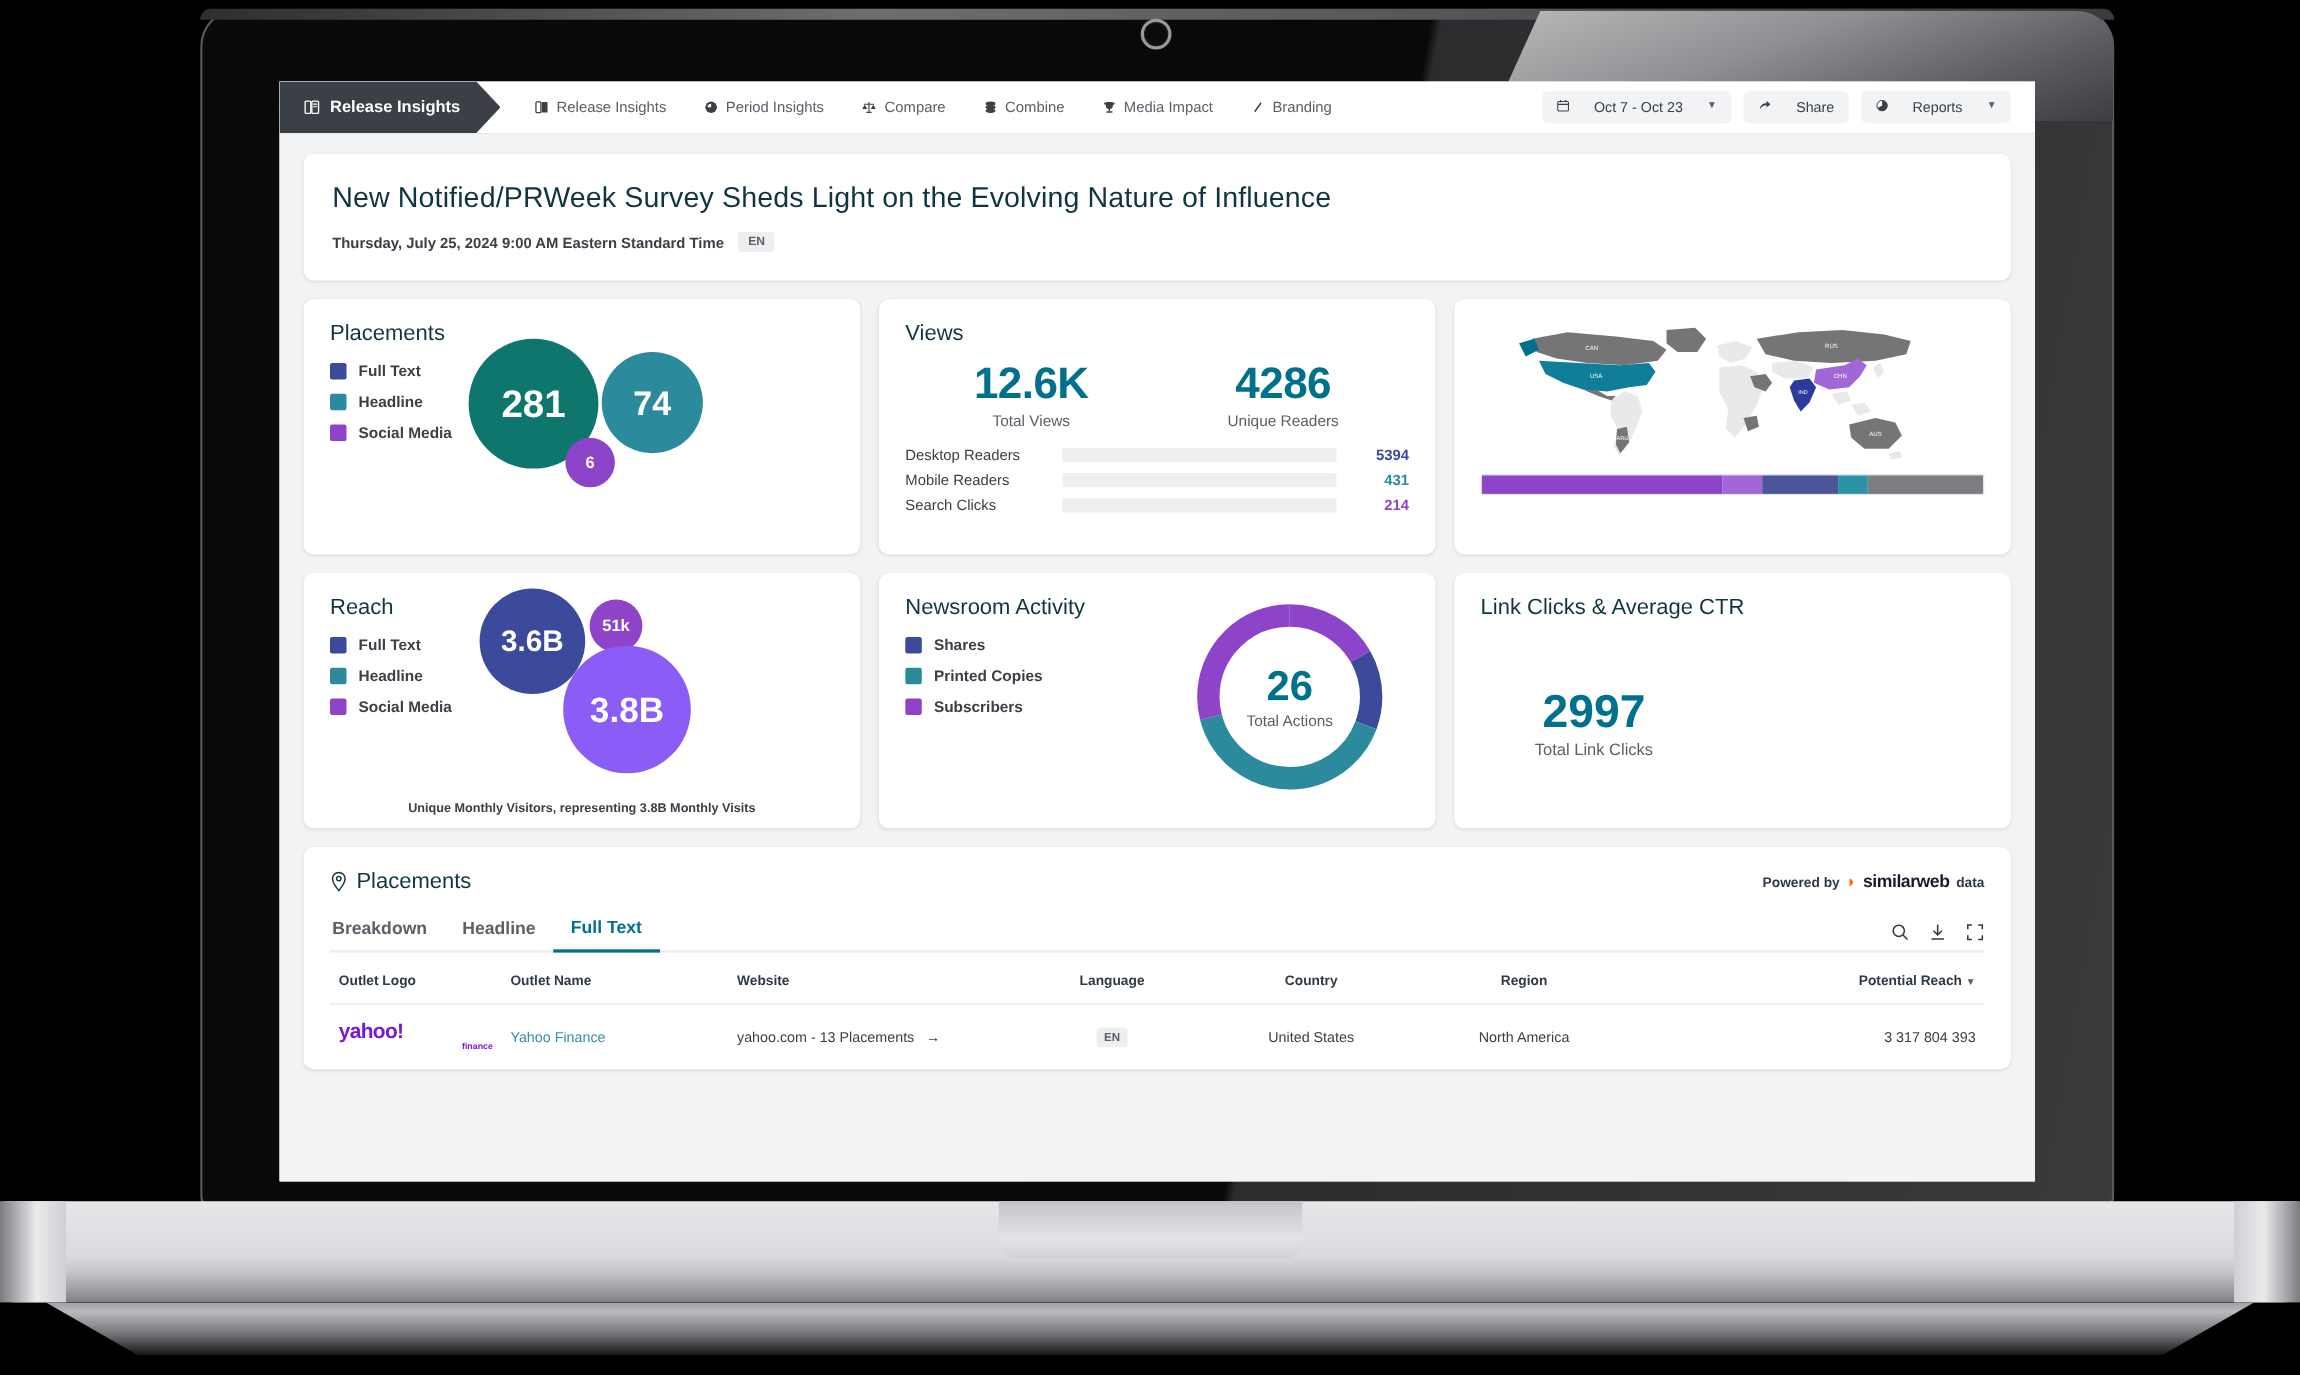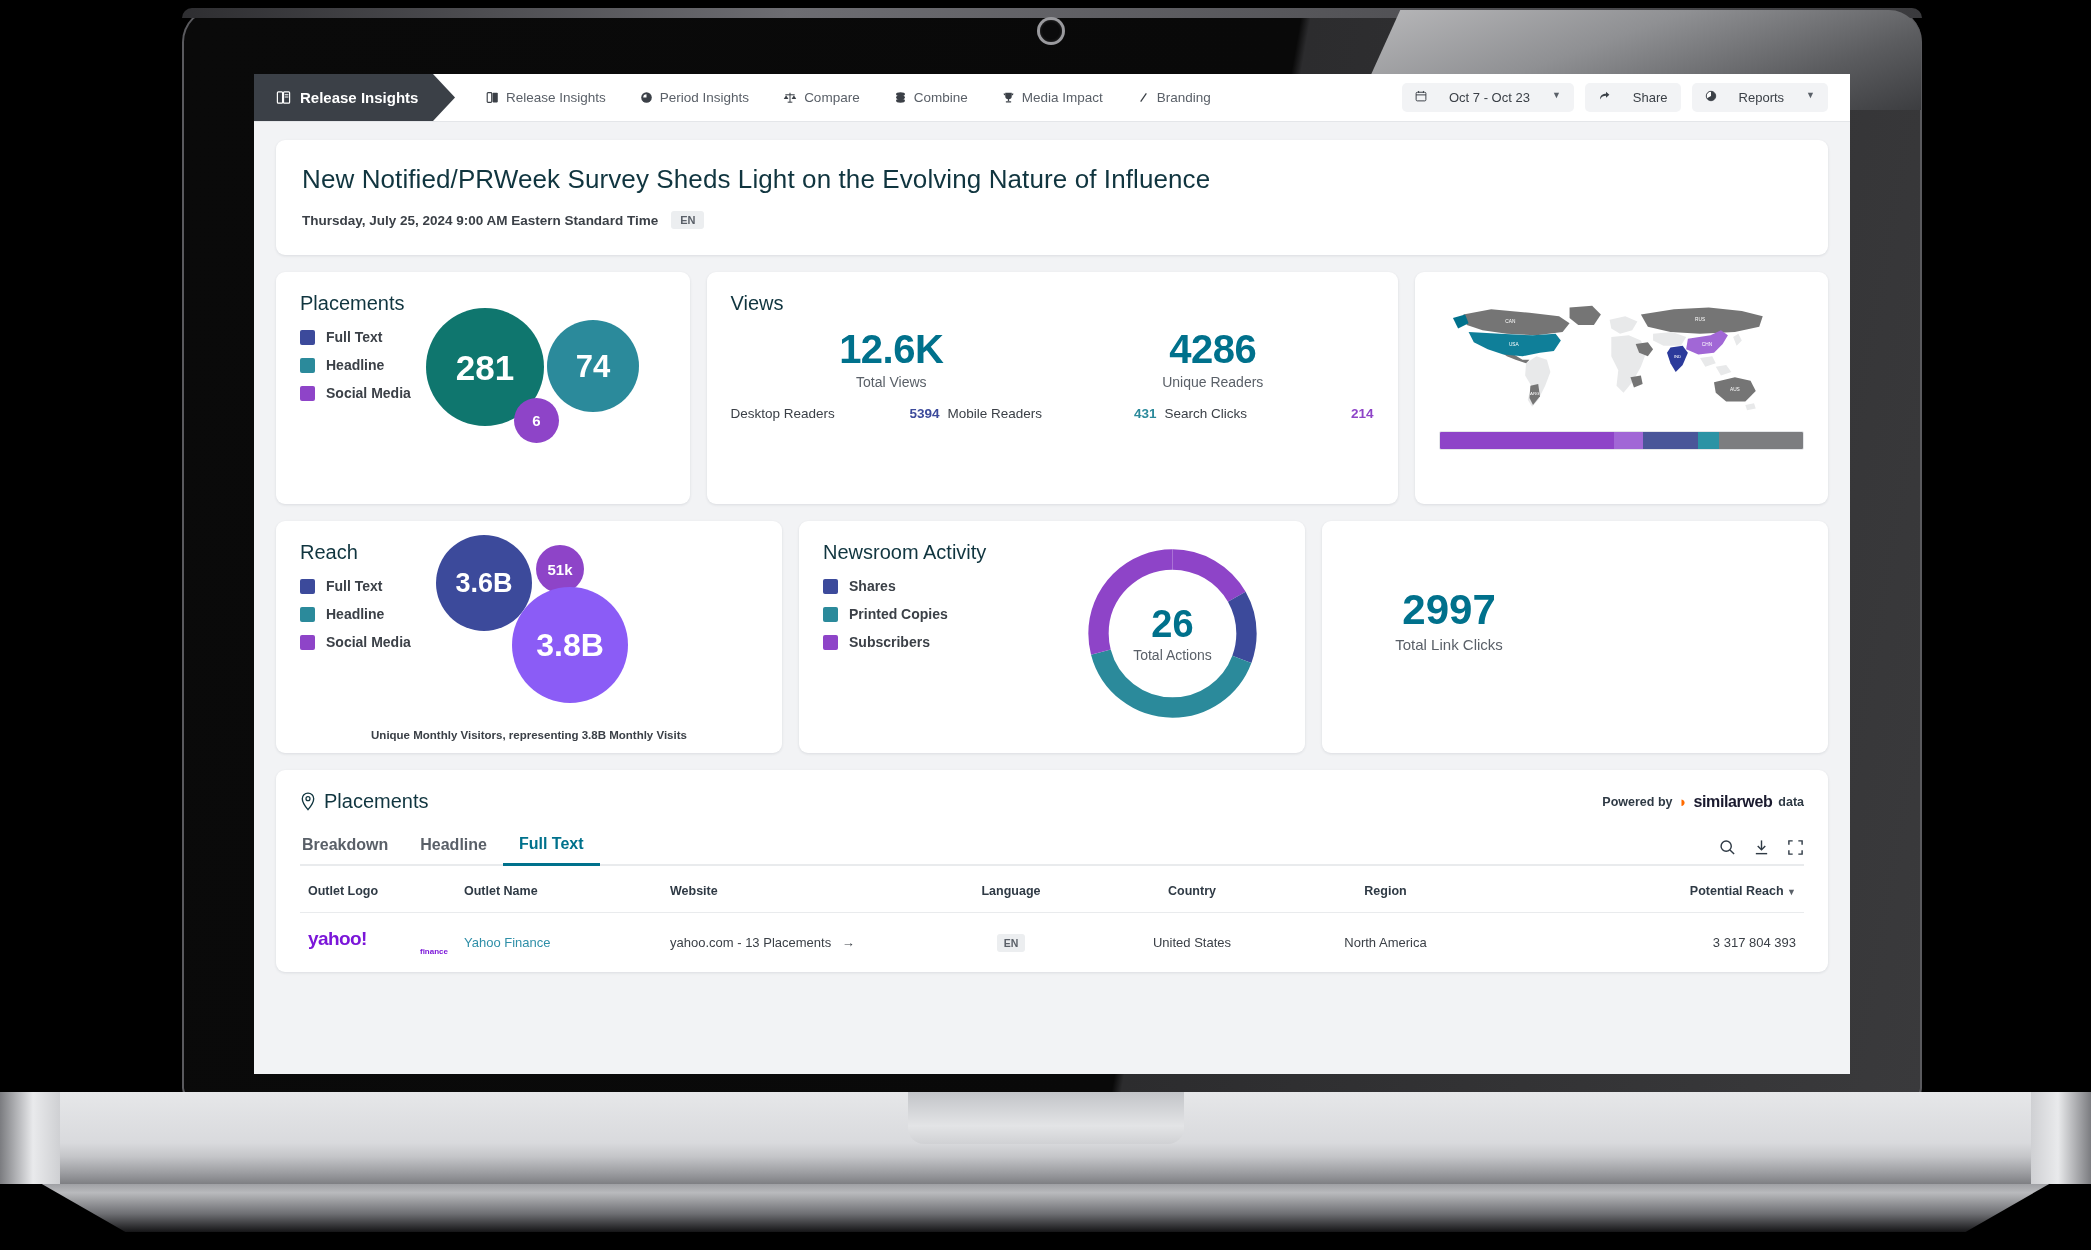--- a/index.html
+++ b/index.html
@@ -128,21 +128,21 @@
     position:absolute; border-radius:50%;
     display:flex; align-items:center; justify-content:center;
     color:#fff; font-weight:700; line-height:1;
   }
 
   
   .views-kpis{ display:flex; gap:0; margin:4px 0 16px 0; }
   .kpi{ flex:1; text-align:center; }
   .kpi .num{ font-size:40px; font-weight:700; color:#00718c; line-height:1; letter-spacing:-.5px; }
   .kpi .lab{ font-size:14px; color:#5a6068; margin-top:5px; }
-  .barlist{ display:flex; flex-direction:row; gap:8px; }
+  .barlist{ display:flex; flex-direction:column; gap:8px; }
   .barrow{ display:flex; align-items:center; gap:10px; font-size:13.5px; }
   .barrow .bl{ width:133px; color:#3b4047; font-weight:500; }
   .track{ flex:1; height:13px; background:#eceef0; border-radius:2px; overflow:hidden; }
   .fill{ height:100%; border-radius:2px 0 0 2px; }
   .barrow .bv{ width:56px; text-align:right; font-weight:700; font-size:13.5px; }
 
   
   .mapwrap{ height:125px; position:relative; margin-top:2px; }
   .segbar{ height:17px; border-radius:2px; display:flex; overflow:hidden; margin-top:12px; border:1px solid #e4e6e9;}
   .segbar span{ display:block; height:100%; }
@@ -506,20 +506,21 @@
               <circle cx="50" cy="50" r="40" fill="none" stroke="#8e44c8" stroke-width="11" stroke-dasharray="73 178" stroke-dashoffset="-178" transform="rotate(-90 50 50)"></circle>
             </svg>
             <div class="donut-center">
               <div class="dn">26</div>
               <div class="dl">Total Actions</div>
             </div>
           </div>
         </div>
 
         <div class="card panel">
+          <h2>Link Clicks &amp; Average CTR</h2>
           <div class="ctr-row">
             <div class="ctr-left">
               <div class="num">2997</div>
               <div class="lab">Total Link Clicks</div>
             </div>
           </div>
         </div>
       </div>
 
       <div class="card placements">

